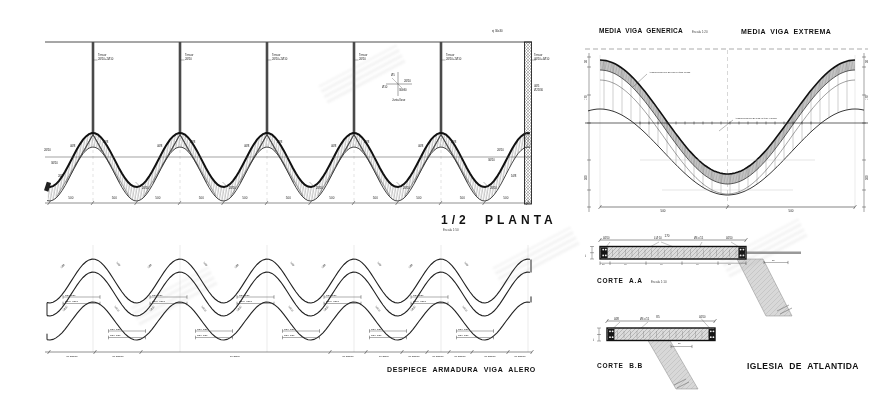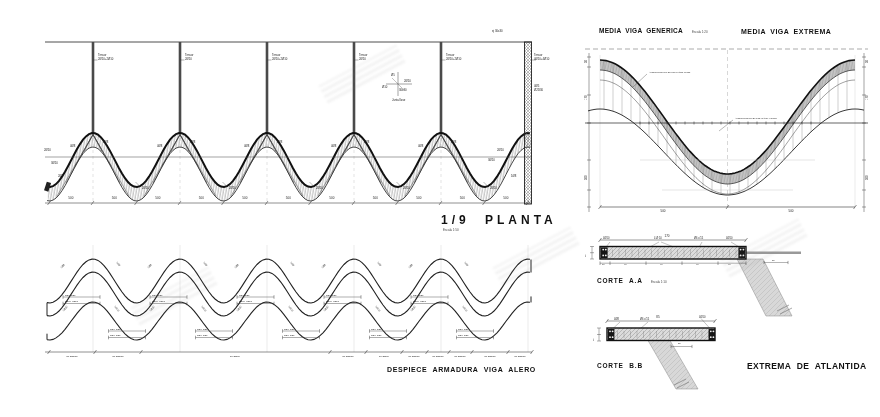--- a/index.html
+++ b/index.html
@@ -534,29 +534,29 @@
       <span class="ann" style="left: 772px; top: 260px; font-size: 2.4px;">30</span>
       <span class="ann" style="left: 584px; top: 257px; font-size: 2.2px; transform: rotate(-90deg);">12</span>
       <span class="ann" style="left: 658px; top: 315.5px; font-size: 3px; transform: translateX(-50%);">85</span>
       <span class="ann" style="left: 614px; top: 319px; font-size: 2.6px;">4Ø8</span>
       <span class="ann" style="left: 640px; top: 319px; font-size: 2.6px;">Ø6 c/15</span>
       <span class="ann" style="left: 699px; top: 316.5px; font-size: 2.6px;">4Ø10</span>
       <span class="ann" style="left: 678px; top: 343px; font-size: 2.4px;">30</span>
       <span class="ann" style="left: 592px; top: 341px; font-size: 2.2px; transform: rotate(-90deg);">12</span>
     </div>
 
-  <span class="ttl t-planta">1/9 PLANTA</span>
+  <span class="ttl t-planta">1/2 PLANTA</span>
   <span class="sub t-planta-sub">Escala 1:50</span>
   <span class="ttl t-despiece">DESPIECE ARMADURA VIGA ALERO</span>
   <span class="ttl t-mvg">MEDIA VIGA GENERICA</span>
   <span class="sub t-mvg-sub">Escala 1:20</span>
   <span class="ttl t-mve">MEDIA VIGA EXTREMA</span>
   <span class="ttl t-caa">CORTE A.A</span>
   <span class="sub t-caa-sub">Escala 1:10</span>
   <span class="ttl t-cbb">CORTE B.B</span>
-  <span class="ttl t-igl">EXTREMA DE ATLANTIDA</span>
+  <span class="ttl t-igl">IGLESIA DE ATLANTIDA</span>
 
   <div class="wm wm1"></div>
   <div class="wm wm2"></div>
   <div class="wm wm3"></div>
   <div class="wm wm4"></div>
 
 </div>
 
 </body></html>

